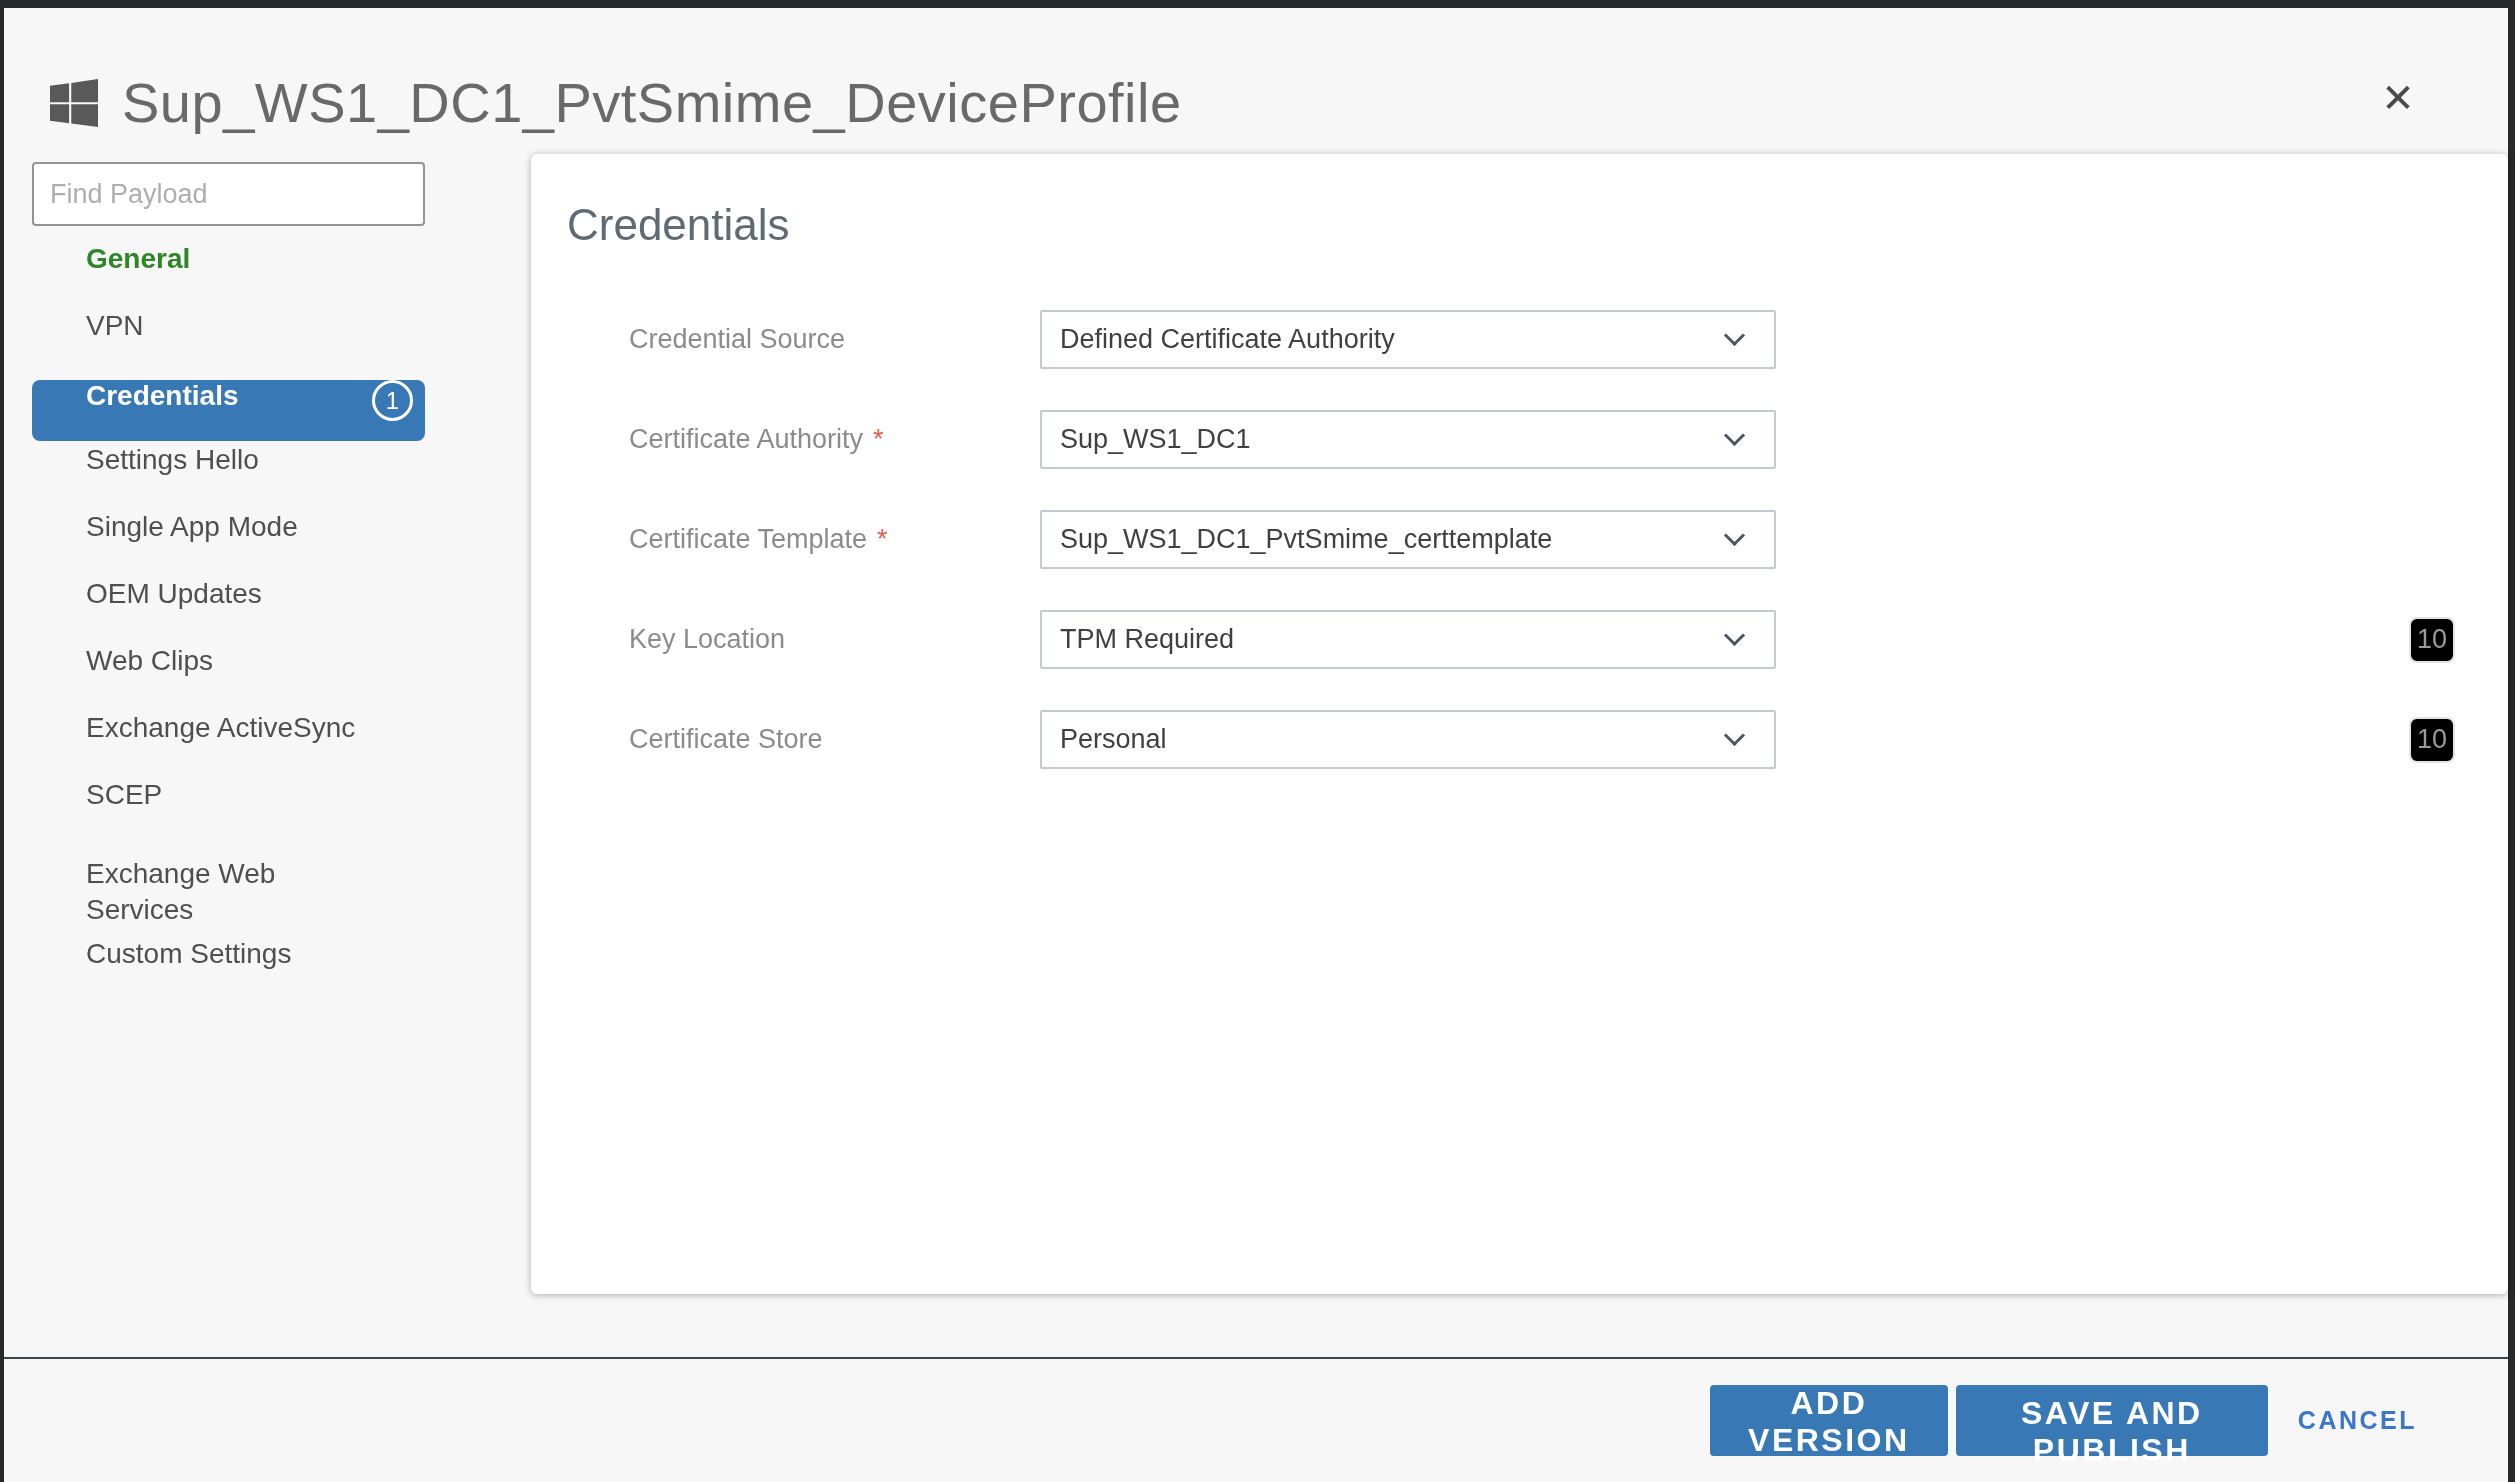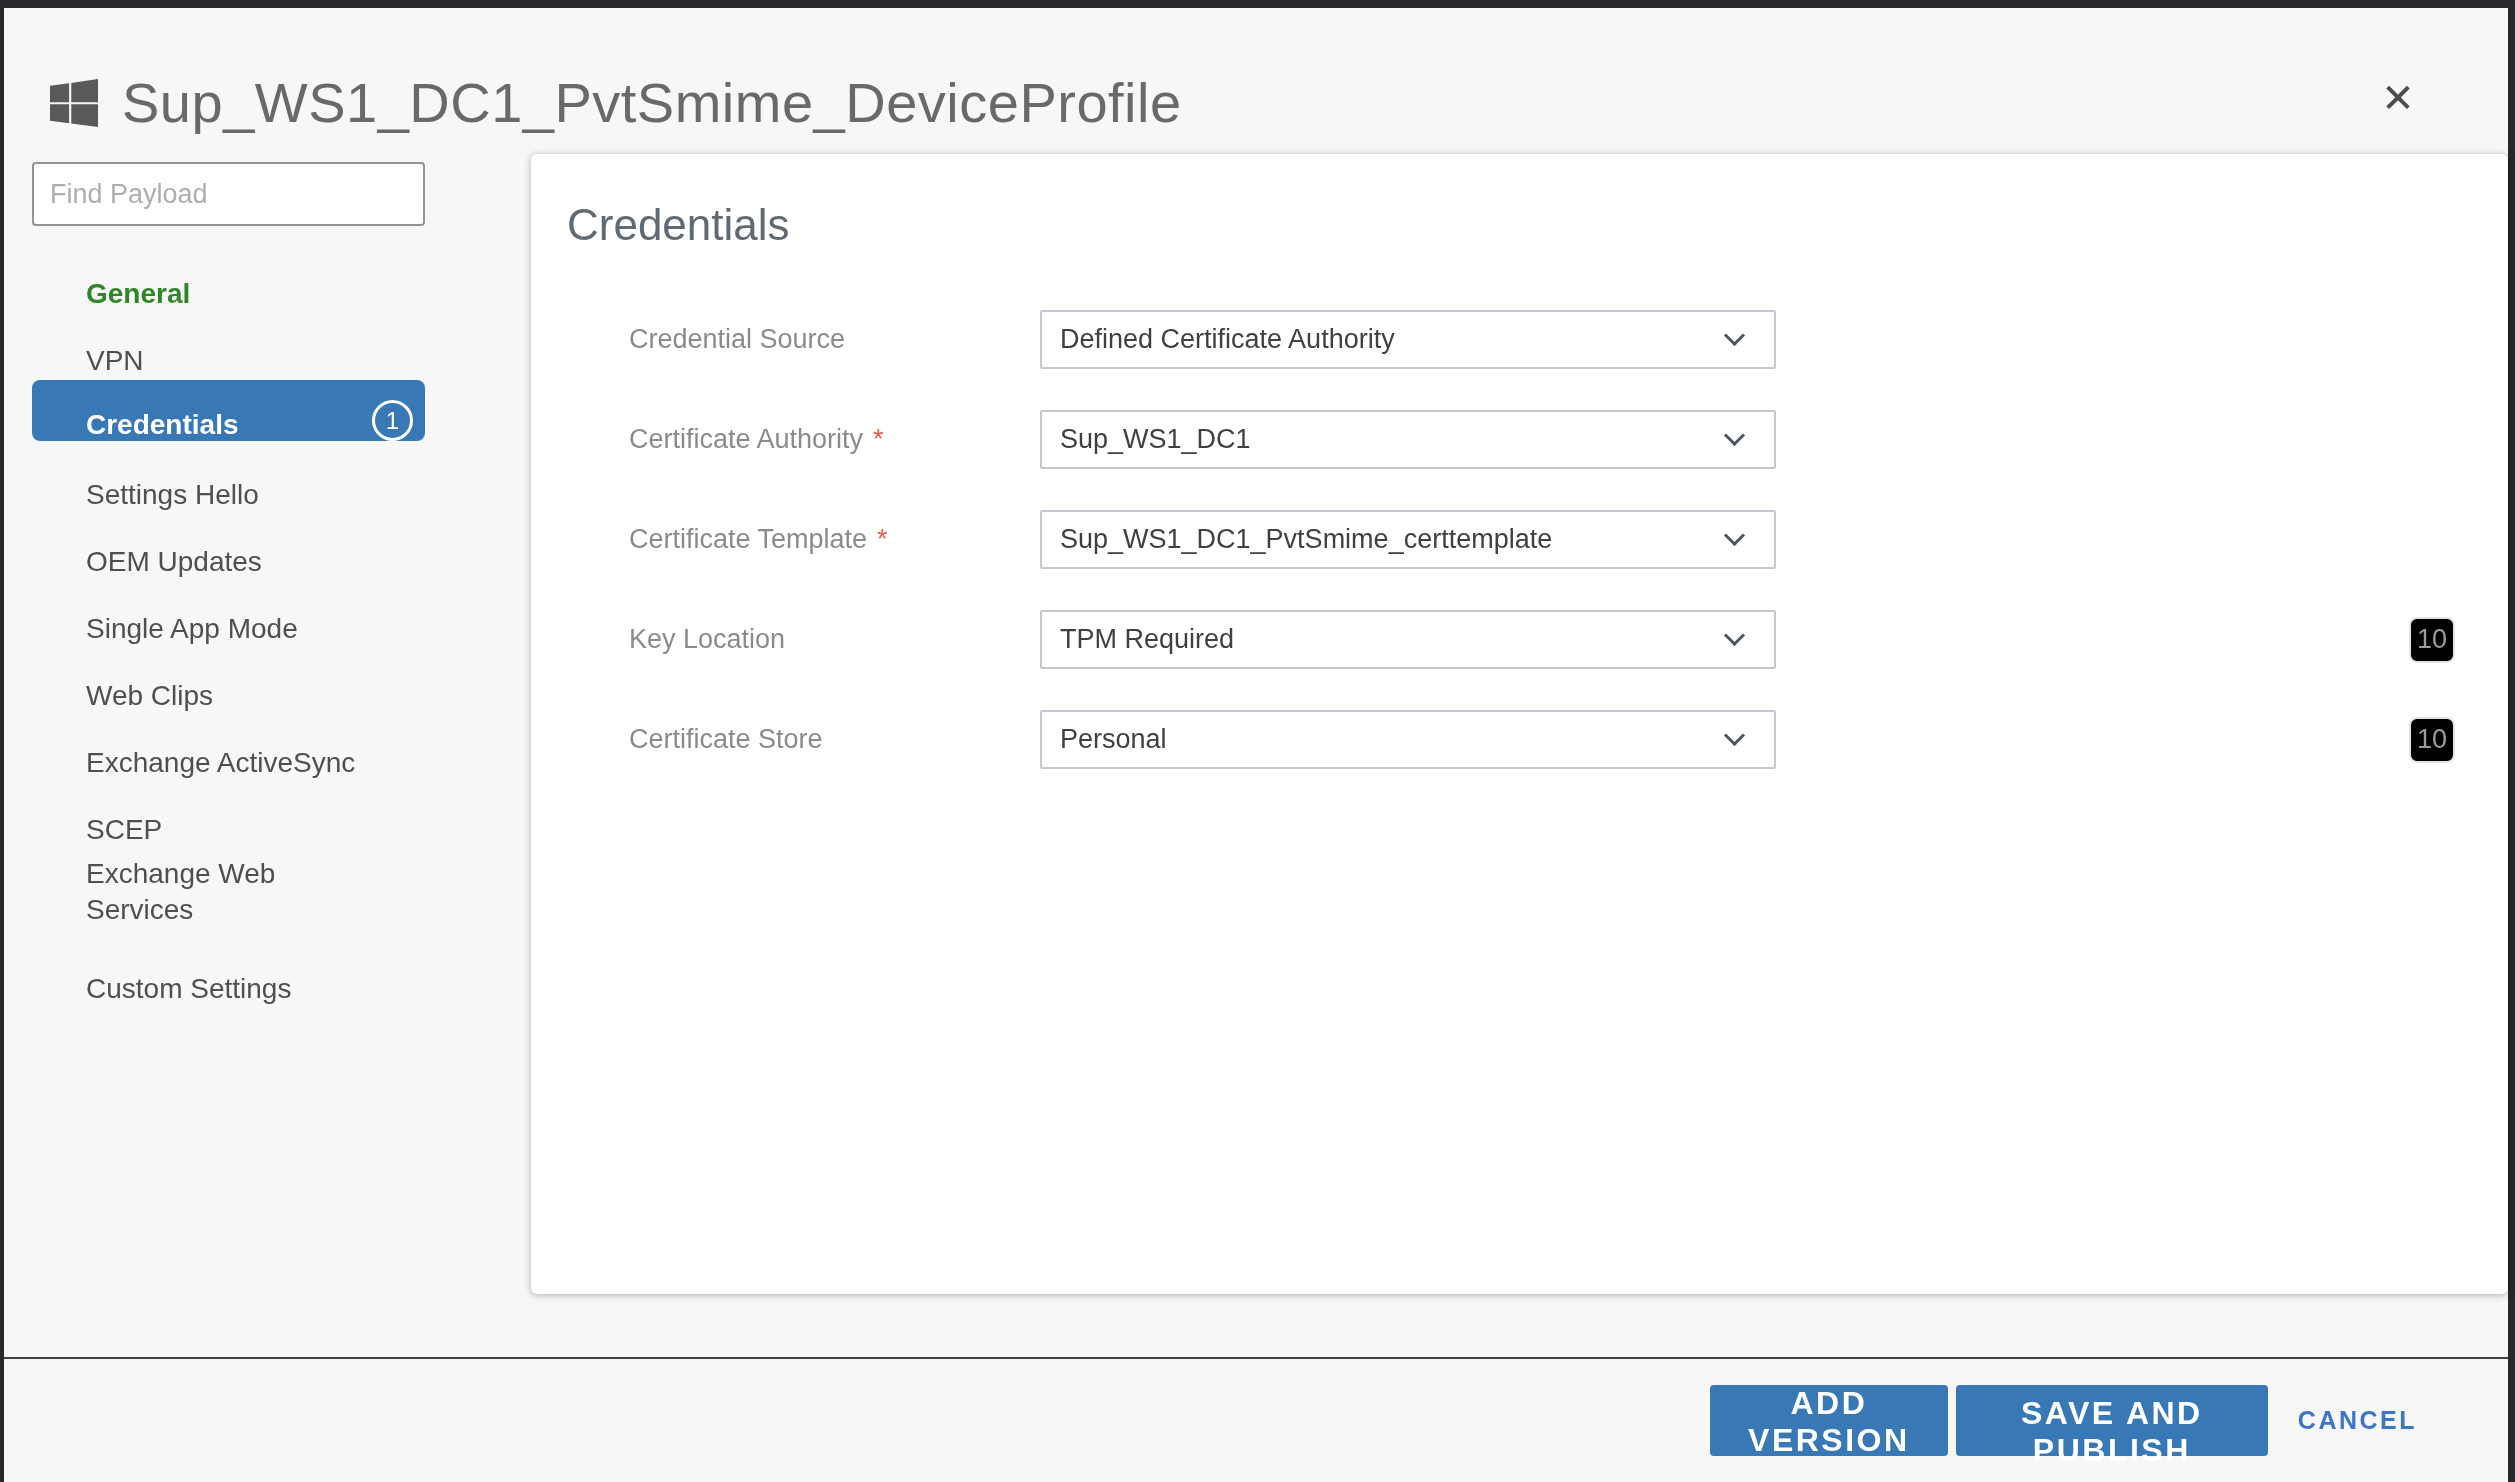--- a/index.html
+++ b/index.html
@@ -31,21 +31,21 @@
   .sidebar { position:absolute; left:28px; top:154px; width:398px; }
   .payload-search {
     width:393px; height:64px; border:2px solid #949494; border-radius:4px;
     background:#fff; font-size:27px; color:#444; padding:0 16px;
     font-family:"Liberation Sans", sans-serif; outline:none;
   }
   .payload-search::placeholder { color:#aeaeae; }
 
   .payload-menu { list-style:none; margin-top:17px; width:393px; }
   .menu-item {
-    min-height:67px; display:flex; align-items:flex-end;
+    min-height:67px; display:flex; align-items:flex-start;
     padding-left:54px; font-size:28px; color:#4f4f4f; cursor:pointer;
   }
   .menu-item.general { color:#2f8527; font-weight:700; }
   .menu-item.selected {
     background:#3878b4; color:#fff; font-weight:700; border-radius:8px;
     min-height:61px; margin:3px 0; justify-content:space-between;
     padding-right:12px;
   }
   .menu-item.two-line { line-height:1.28; padding-top:10px; padding-bottom:10px; }
   .menu-item.two-line span { display:block; max-width:231px; }
@@ -139,24 +139,24 @@
           <span>VPN</span>
         </li>
         <li class="menu-item selected">
           <span>Credentials</span>
           <span class="count-badge">1</span>
         </li>
         <li class="menu-item">
           <span>Settings Hello</span>
         </li>
         <li class="menu-item">
+          <span>Single App Mode</span>
+        </li>
+        <li class="menu-item">
           <span>OEM Updates</span>
-        </li>
-        <li class="menu-item">
-          <span>Single App Mode</span>
         </li>
         <li class="menu-item">
           <span>Web Clips</span>
         </li>
         <li class="menu-item">
           <span>Exchange ActiveSync</span>
         </li>
         <li class="menu-item">
           <span>SCEP</span>
         </li>

